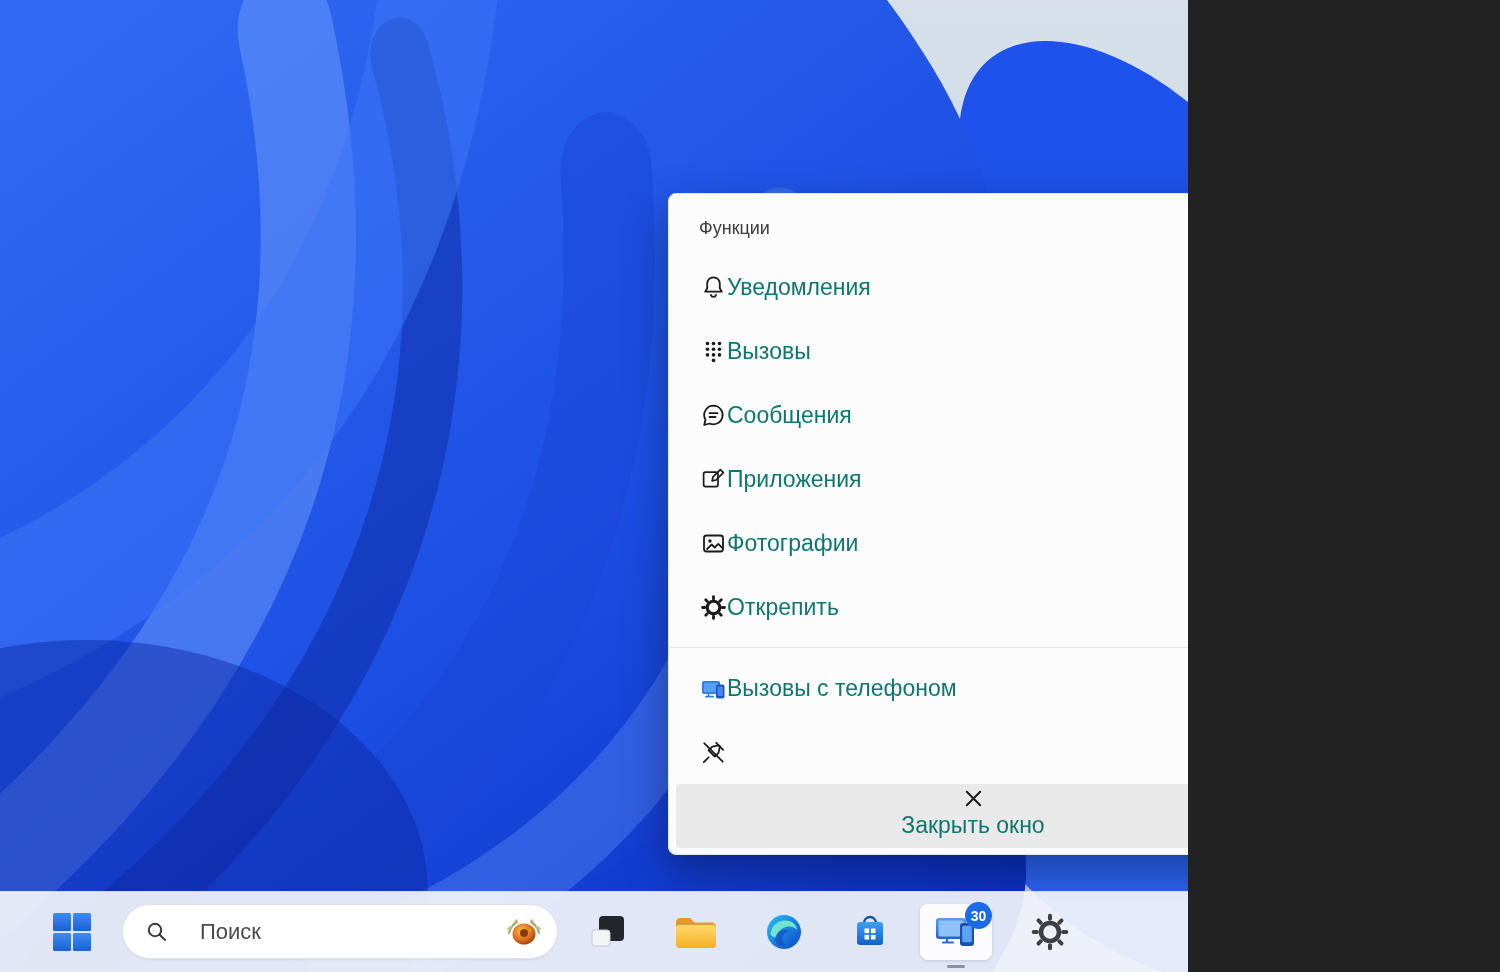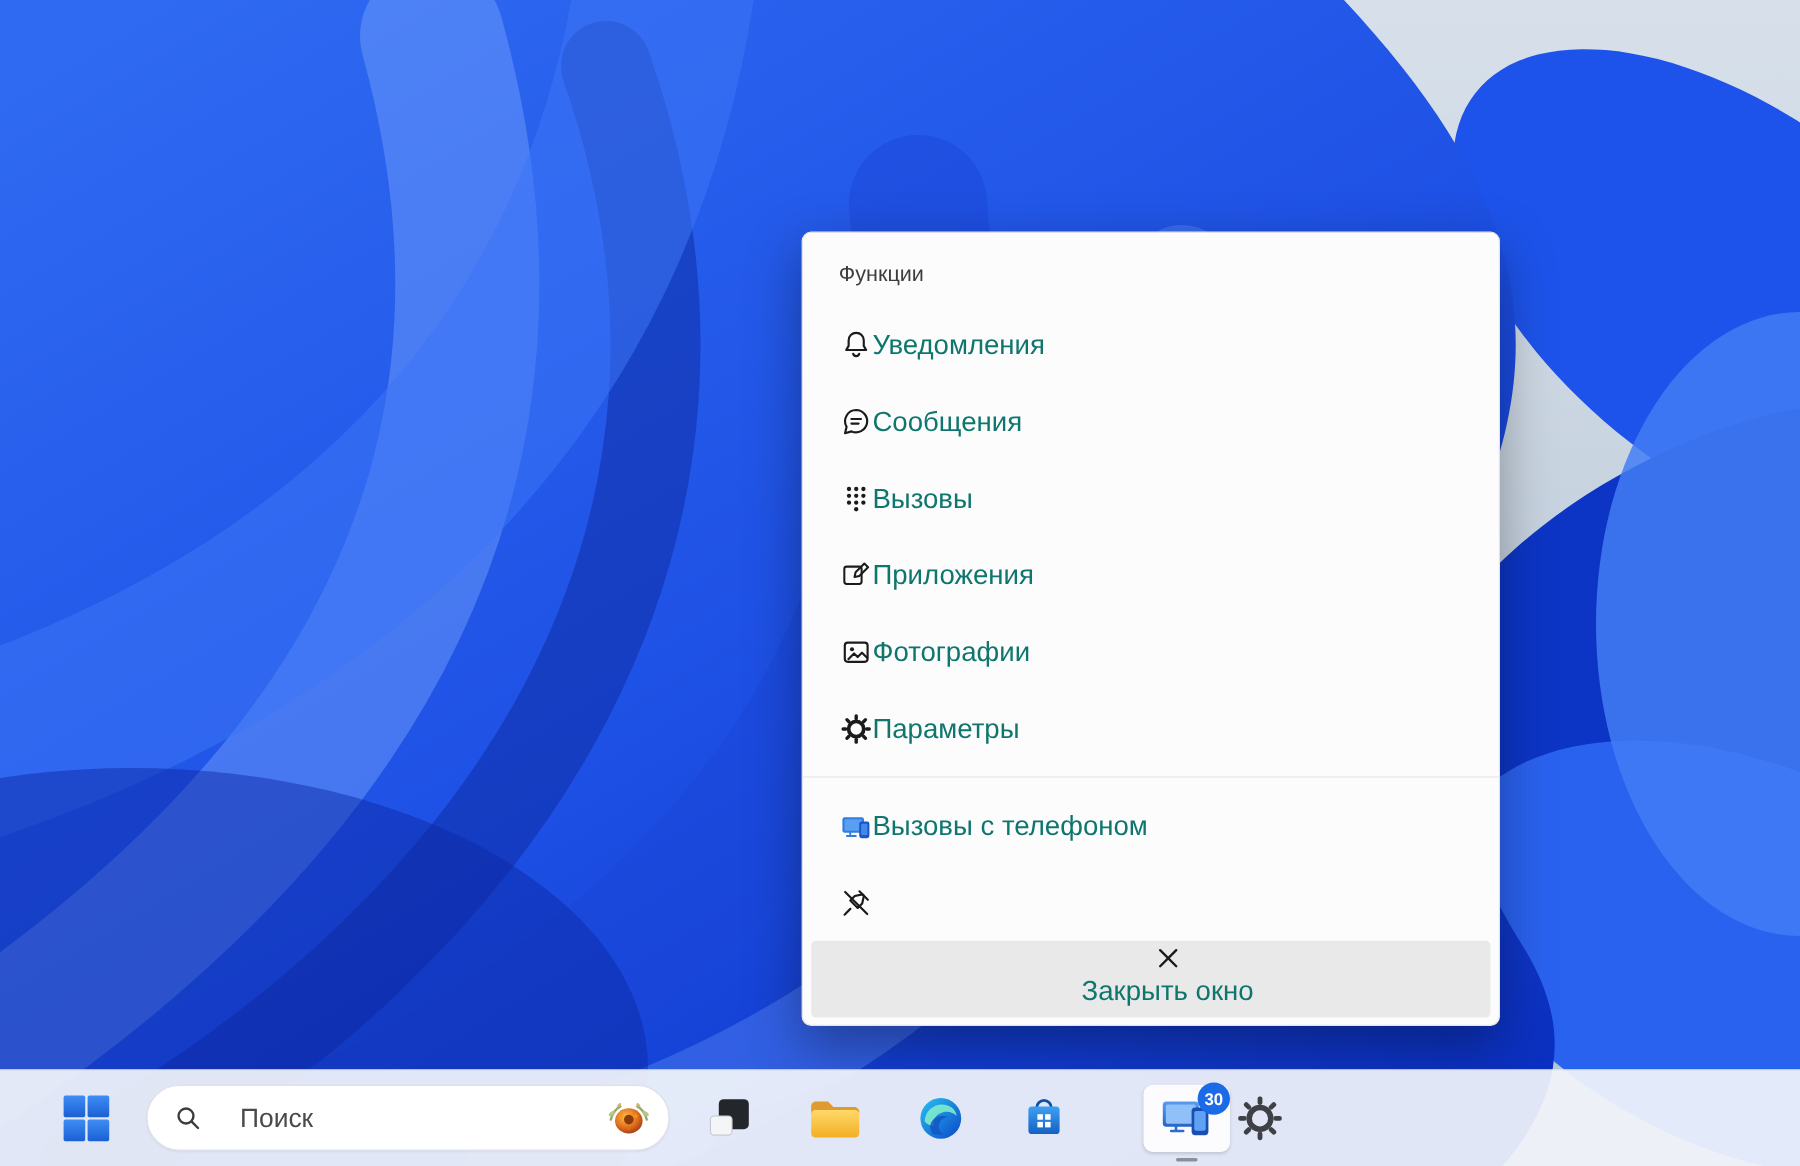--- a/index.html
+++ b/index.html
@@ -1,16 +1,16 @@
 <!DOCTYPE html>
 <html><head>
 <meta charset="utf-8">
 <style>
   html,body{margin:0;padding:0;background:#222;}
-  .desktop{position:relative;width:1500px;height:972px;overflow:hidden;
+  .desktop{position:relative;width:1188px;height:972px;overflow:hidden;
     font-family:"Liberation Sans",sans-serif;background:#c9d5e2;}
   .wallpaper{position:absolute;inset:0;width:100%;height:100%;display:block;}
 
   
   .context-menu{position:absolute;left:668px;top:193px;width:582px;box-sizing:border-box;
     background:#fcfcfc;border:1px solid #e4e4e4;border-radius:8px;
     box-shadow:0 16px 44px rgba(0,0,0,.34);padding:24px 0 6px;}
   .menu-header{padding:0 30px 16px;font-size:18px;color:#3d3d3d;}
   .menu-item{display:flex;align-items:center;height:64px;padding:0 12px 0 30px;cursor:default;}
   .menu-item .icon{width:28px;height:28px;display:flex;align-items:center;justify-content:center;
@@ -28,21 +28,21 @@
   #start{left:44px;}
   .search-box{position:absolute;left:122px;top:12px;width:436px;height:55px;box-sizing:border-box;
     background:#ffffff;border:1px solid #dde2ea;border-radius:28px;display:flex;align-items:center;
     padding:0 8px 0 22px;box-shadow:0 1px 2px rgba(0,0,0,.06);cursor:default;}
   .search-text{margin-left:31px;font-size:22px;color:#4a4a4a;flex:1;}
   .search-widget{width:42px;height:42px;margin-right:4px;display:flex;align-items:center;justify-content:center;}
   #task-view{left:580px;}
   #file-explorer{left:668px;}
   #edge{left:756px;}
   #store{left:842px;}
-  #phone-link{left:953px;width:72px;background:rgba(255,255,255,.88);
+  #phone-link{left:920px;width:72px;background:rgba(255,255,255,.88);
     box-shadow:0 1px 3px rgba(0,0,0,.14);position:absolute;}
   #phone-link .badge{position:absolute;top:-2px;right:0px;min-width:27px;height:27px;border-radius:14px;
     background:#1b6be8;color:#fff;font-size:14px;font-weight:bold;display:flex;align-items:center;
     justify-content:center;padding:0 5px;box-sizing:border-box;}
   #phone-link .active-indicator{position:absolute;bottom:-8px;left:50%;transform:translateX(-50%);
     width:18px;height:3px;border-radius:2px;background:#8a9099;}
   #settings{left:1022px;}
 </style>
 </head>
 <body>
@@ -86,44 +86,44 @@
         <svg viewBox="0 0 27 27" fill="none" stroke="currentColor" stroke-width="1.8" stroke-linejoin="round">
           <path d="M13.5 3.4c-3.6 0-6.3 2.7-6.3 6.3v4.5l-2 3.5h16.6l-2-3.5V9.7c0-3.6-2.7-6.3-6.3-6.3z"></path>
           <path d="M11 20.9a2.6 2.6 0 0 0 5 0" stroke-linecap="round"></path>
         </svg>
       </span>
       <span class="label">Уведомления</span>
     </div>
 
     <div class="menu-item">
       <span class="icon">
-        <svg viewBox="0 0 27 27" fill="none" stroke="currentColor" stroke-width="1.8" stroke-linejoin="round">
-          <path d="M13.5 3.7a9.3 9.3 0 0 0-8 14L4.2 23l5.4-1.5a9.3 9.3 0 1 0 3.9-17.8z"></path>
-          <path d="M9.5 11.2h8M9.5 15h6" stroke-linecap="round"></path>
-        </svg>
-      </span>
-      <span class="label">Сообщения</span>
-    </div>
-
-    <div class="menu-item">
-      <span class="icon">
         <svg viewBox="0 0 27 27" fill="currentColor">
           <circle cx="7.5" cy="5.5" r="1.8"></circle>
             <circle cx="13.5" cy="5.5" r="1.8"></circle>
             <circle cx="19.5" cy="5.5" r="1.8"></circle>
           <circle cx="7.5" cy="11.2" r="1.8"></circle>
             <circle cx="13.5" cy="11.2" r="1.8"></circle>
             <circle cx="19.5" cy="11.2" r="1.8"></circle>
           <circle cx="7.5" cy="16.9" r="1.8"></circle>
             <circle cx="13.5" cy="16.9" r="1.8"></circle>
             <circle cx="19.5" cy="16.9" r="1.8"></circle>
           <circle cx="13.5" cy="22.4" r="1.8"></circle>
         </svg>
       </span>
       <span class="label">Вызовы</span>
+    </div>
+
+    <div class="menu-item">
+      <span class="icon">
+        <svg viewBox="0 0 27 27" fill="none" stroke="currentColor" stroke-width="1.8" stroke-linejoin="round">
+          <path d="M13.5 3.7a9.3 9.3 0 0 0-8 14L4.2 23l5.4-1.5a9.3 9.3 0 1 0 3.9-17.8z"></path>
+          <path d="M9.5 11.2h8M9.5 15h6" stroke-linecap="round"></path>
+        </svg>
+      </span>
+      <span class="label">Сообщения</span>
     </div>
 
     <div class="menu-item">
       <span class="icon">
         <svg viewBox="0 0 27 27" fill="none" stroke="currentColor" stroke-width="1.7" stroke-linejoin="round">
           <rect x="3.6" y="6.2" width="14.4" height="14.4" rx="2"></rect>
           <path d="M20.3 3.6l3.1 3.1-7.3 7.3-4 .9.9-4z"></path>
         </svg>
       </span>
       <span class="label">Приложения</span>
@@ -149,21 +149,21 @@
             <rect x="12.1" y="1.2" width="2.8" height="5" rx="1.3" transform="rotate(90 13.5 13.5)"></rect>
             <rect x="12.1" y="1.2" width="2.8" height="5" rx="1.3" transform="rotate(135 13.5 13.5)"></rect>
             <rect x="12.1" y="1.2" width="2.8" height="5" rx="1.3" transform="rotate(180 13.5 13.5)"></rect>
             <rect x="12.1" y="1.2" width="2.8" height="5" rx="1.3" transform="rotate(225 13.5 13.5)"></rect>
             <rect x="12.1" y="1.2" width="2.8" height="5" rx="1.3" transform="rotate(270 13.5 13.5)"></rect>
             <rect x="12.1" y="1.2" width="2.8" height="5" rx="1.3" transform="rotate(315 13.5 13.5)"></rect>
           </g>
           <circle cx="13.5" cy="13.5" r="6.3" fill="none" stroke="currentColor" stroke-width="3.1"></circle>
         </svg>
       </span>
-      <span class="label">Параметры</span>
+      <span class="label">Открепить</span>
     </div>
 
     <div class="menu-divider"></div>
 
     <div class="menu-item">
       <span class="icon">
         <svg viewBox="0 0 27 27">
           <rect x="2" y="6" width="18" height="13" rx="2" fill="#2f7de1"></rect>
           <rect x="3.8" y="7.8" width="14.4" height="9.4" rx="1" fill="#5aa0f2"></rect>
           <path d="M8.5 19v2.6M5.8 21.6h7.4" stroke="#2f7de1" stroke-width="1.6" stroke-linecap="round"></path>

